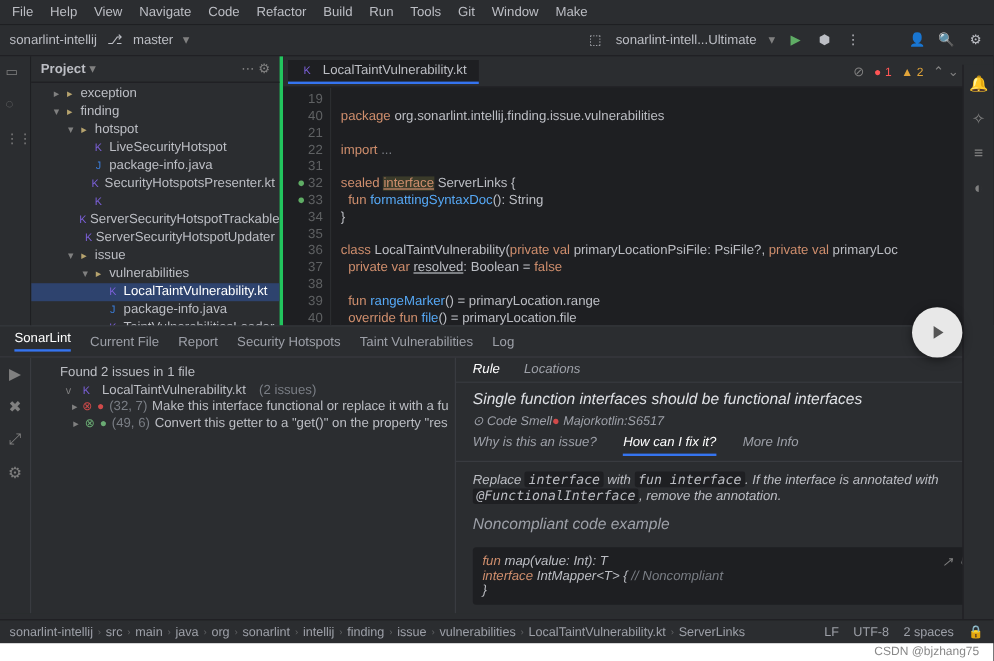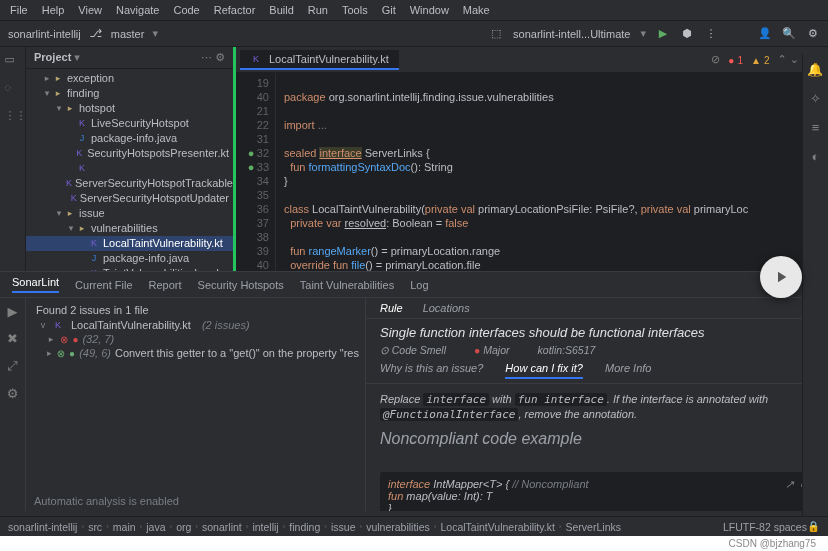--- a/index.html
+++ b/index.html
@@ -42,45 +42,45 @@
   .bottom { border-top:1px solid #393b40; background:#2b2d30; display:flex; flex-direction:column; height:240px;}
   .bottom-tabs { display:flex; align-items:center; gap:16px; padding:4px 12px; border-bottom:1px solid #393b40; font-size:11px;}
   .bottom-tabs .bt { color:#9da0a8; cursor:pointer;}
   .bottom-tabs .bt.active { color:#fff; border-bottom:2px solid #3574f0; padding-bottom:3px;}
   .bottom-body { display:flex; flex:1; min-height:0;}
   .bb-rail { width:26px; background:#2b2d30; border-right:1px solid #393b40; display:flex; flex-direction:column; align-items:center; padding-top:6px; gap:12px;}
   .bb-rail .ico{ color:#808080; font-size:13px; cursor:pointer;}
   .bb-left { width:340px; border-right:1px solid #393b40; padding:4px 6px; overflow:hidden; font-size:11px;}
   .bb-left .found { padding:2px 0 2px 4px;}
   .issue-row { display:flex; align-items:center; gap:4px; padding:1px 0 1px 14px; white-space:nowrap;}
-  .issue-row .loc { color:#7a7e85;font-style:italic; }
+  .issue-row .loc { color:#7a7e85; }
   .bug-ico { color:#d04a4a; font-size:10px;}
   .smell-ico { color:#6aab73; font-size:10px;}
   .auto { position:absolute; bottom:0; left:0; padding:4px 8px; color:#7a7e85;}
 
   .bb-right { flex:1; display:flex; flex-direction:column; min-width:0;font-style:italic;}
   .rule-tabs { display:flex; gap:20px; padding:4px 14px; border-bottom:1px solid #393b40; font-size:11px;}
   .rule-tabs span{ color:#9da0a8; cursor:pointer;}
   .rule-tabs span.active{ color:#fff;}
   .rule-head { padding:6px 14px 2px 14px;}
   .rule-title { font-size:13px; color:#dfe1e5; margin-bottom:4px;}
-  .rule-meta { display:flex; gap:28px; align-items:center; font-size:10.5px; color:#9da0a8;}
+  .rule-meta { display:flex; gap:0; align-items:center; font-size:10.5px; color:#9da0a8;}
   .rule-nav { display:flex; gap:22px; padding:4px 14px; border-bottom:1px solid #393b40; font-size:11px;}
   .rule-nav span{ color:#9da0a8; cursor:pointer; padding-bottom:3px;}
   .rule-nav span.active{ color:#fff; border-bottom:2px solid #3574f0;}
   .rule-content { padding:8px 14px; font-size:11px; color:#bcbec4; overflow:hidden;}
   .rule-content p { margin-bottom:8px; line-height:14px;}
-  .rule-content .sub { color:#9da0a8; font-size:16px; margin-bottom:24px;}
+  .rule-content .sub { color:#9da0a8; font-size:13px; margin-bottom:12px;}
   .snippet { background:#1e1f22; padding:6px 8px; font-family:Consolas,monospace; font-size:11px; border-radius:3px; position:relative;}
   .snippet .copy { position:absolute; right:6px; top:6px; color:#808080; display:flex; gap:6px;}
   .nc { color:#cf8e6d;} .snc{color:#7a7e85;}
 
   .breadcrumb { position:absolute; bottom:15px; left:0; right:0; height:20px; background:#2b2d30; border-top:1px solid #1e1f22; display:flex; align-items:center; padding:0 8px; gap:4px; font-size:10.5px; color:#9da0a8; z-index:5;}
   .breadcrumb .sep { color:#5f6163; font-size:8px;}
-  .breadcrumb .bc-right { margin-left:auto; display:flex; align-items:center;}
+  .breadcrumb .bc-right { margin-left:auto; display:flex; gap:12px; align-items:center;}
 
   .watermark-wrap { position:absolute; bottom:0; left:0; right:0; height:15px; background:#fff; display:flex; align-items:center; justify-content:flex-end; padding-right:12px; font-size:10px; color:#888; z-index:6;}
 
   .big-play { position:absolute; right:26px; top:256px; width:42px; height:42px; border-radius:50%; background:#e8e8e8; display:flex; align-items:center; justify-content:center; box-shadow:0 2px 8px rgba(0,0,0,0.5); z-index:10;}
   .big-play svg{ fill:#555;}
 
   .rightrail { position:absolute; right:0; top:54px; width:26px; bottom:35px; background:#2b2d30; border-left:1px solid #1e1f22; display:flex; flex-direction:column; align-items:center; padding-top:8px; gap:14px; z-index:3;}
   .rightrail .ico{ color:#808080; font-size:13px;}
 
   .red { color:#d04a4a; }
@@ -263,43 +263,43 @@
       <span class="bt">Log</span>
       <span style="margin-left: auto;">⋮</span>
     </div>
   <div class="bottom-body">
     <div class="bb-rail">
       <span class="ico green-play">▶</span>
       <span class="ico">✖</span>
       <span class="ico">⤢</span>
       <span class="ico">⚙</span>
     </div>
-    <div class="bb-left" style="position:relative;">
+    <div class="bb-left" style="position:relative;margin-left:14px;">
       <div class="found">Found 2 issues in 1 file</div>
       <div class="issue-row" style="padding-left:6px;">
         <span class="arrow">v</span>
         <span class="fico kt">K</span>
         <span>LocalTaintVulnerability.kt</span>&nbsp;<span class="loc">(2 issues)</span>
       </div>
       <div id="issuelist">
           <div class="issue-row">
             <span class="arrow">▸</span>
             <span class="bug-ico">⊗</span> 
             <span class="bug-ico">●</span> 
             <span class="loc">(32, 7)</span> 
+            <span>Make this interface functional or replace it with a fu</span>
           </div>
           <div class="issue-row">
             <span class="arrow">▸</span>
             <span class="smell-ico">⊗</span> 
             <span class="smell-ico">●</span> 
             <span class="loc">(49, 6)</span> 
             <span>Convert this getter to a "get()" on the property "res</span>
           </div>
         </div>
-      <div class="auto">Automatic analysis is enabled</div>
     </div>
     <div class="bb-right">
       <div class="rule-tabs" id="ruletabs">
           <span class="active">Rule</span>
           <span>Locations</span>
         </div>
       <div class="rule-head">
         <div class="rule-title">Single function interfaces should be functional interfaces</div>
         <div class="rule-meta">
           <span><span style="color:#9da0a8;">⊙</span> <span>Code Smell</span></span>
@@ -316,22 +316,22 @@
         <p>
           <span>Replace </span><code class="inline">interface</code><span> with </span><code class="inline">fun interface</code><span>. If the interface is annotated with </span><code class="inline">@FunctionalInterface</code><span>, remove the annotation.</span>
         </p>
         <div class="sub">Noncompliant code example</div>
         <div class="snippet">
           <div class="copy">
               <span>↗</span>
               <span>⧉</span>
             </div>
           <div id="snippet">
+              <div>    <span class="nc">fun</span> map(value: Int): T</div>
               <div><span class="nc">interface</span> IntMapper&lt;T&gt; { <span class="snc">// Noncompliant</span></div>
-              <div>    <span class="nc">fun</span> map(value: Int): T</div>
               <div>}</div>
             </div>
         </div>
       </div>
     </div>
   </div>
 </div>
 
 <div class="breadcrumb">
   <span id="crumbs" style="display:flex;align-items:center;gap:4px;overflow:hidden;">

